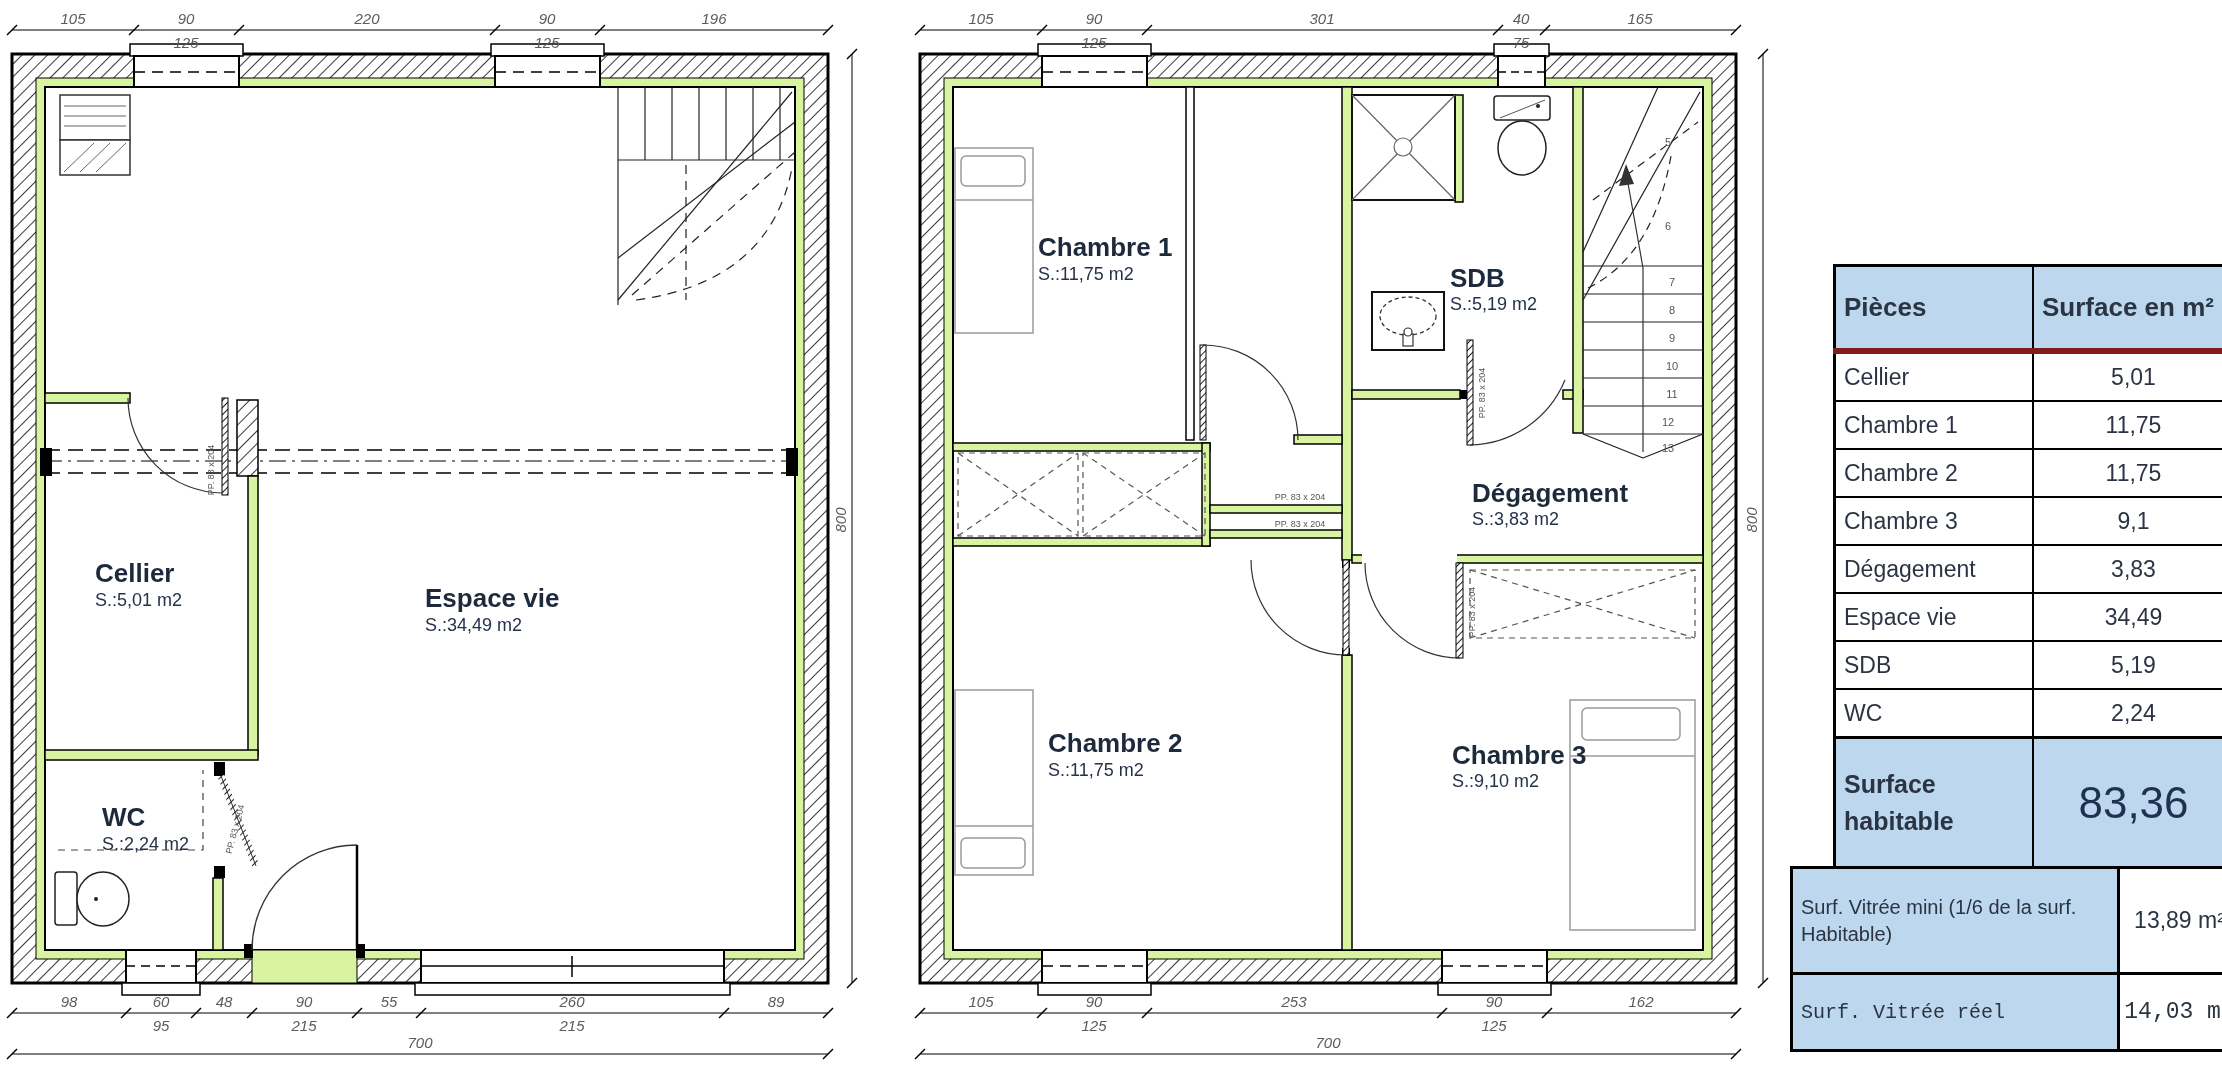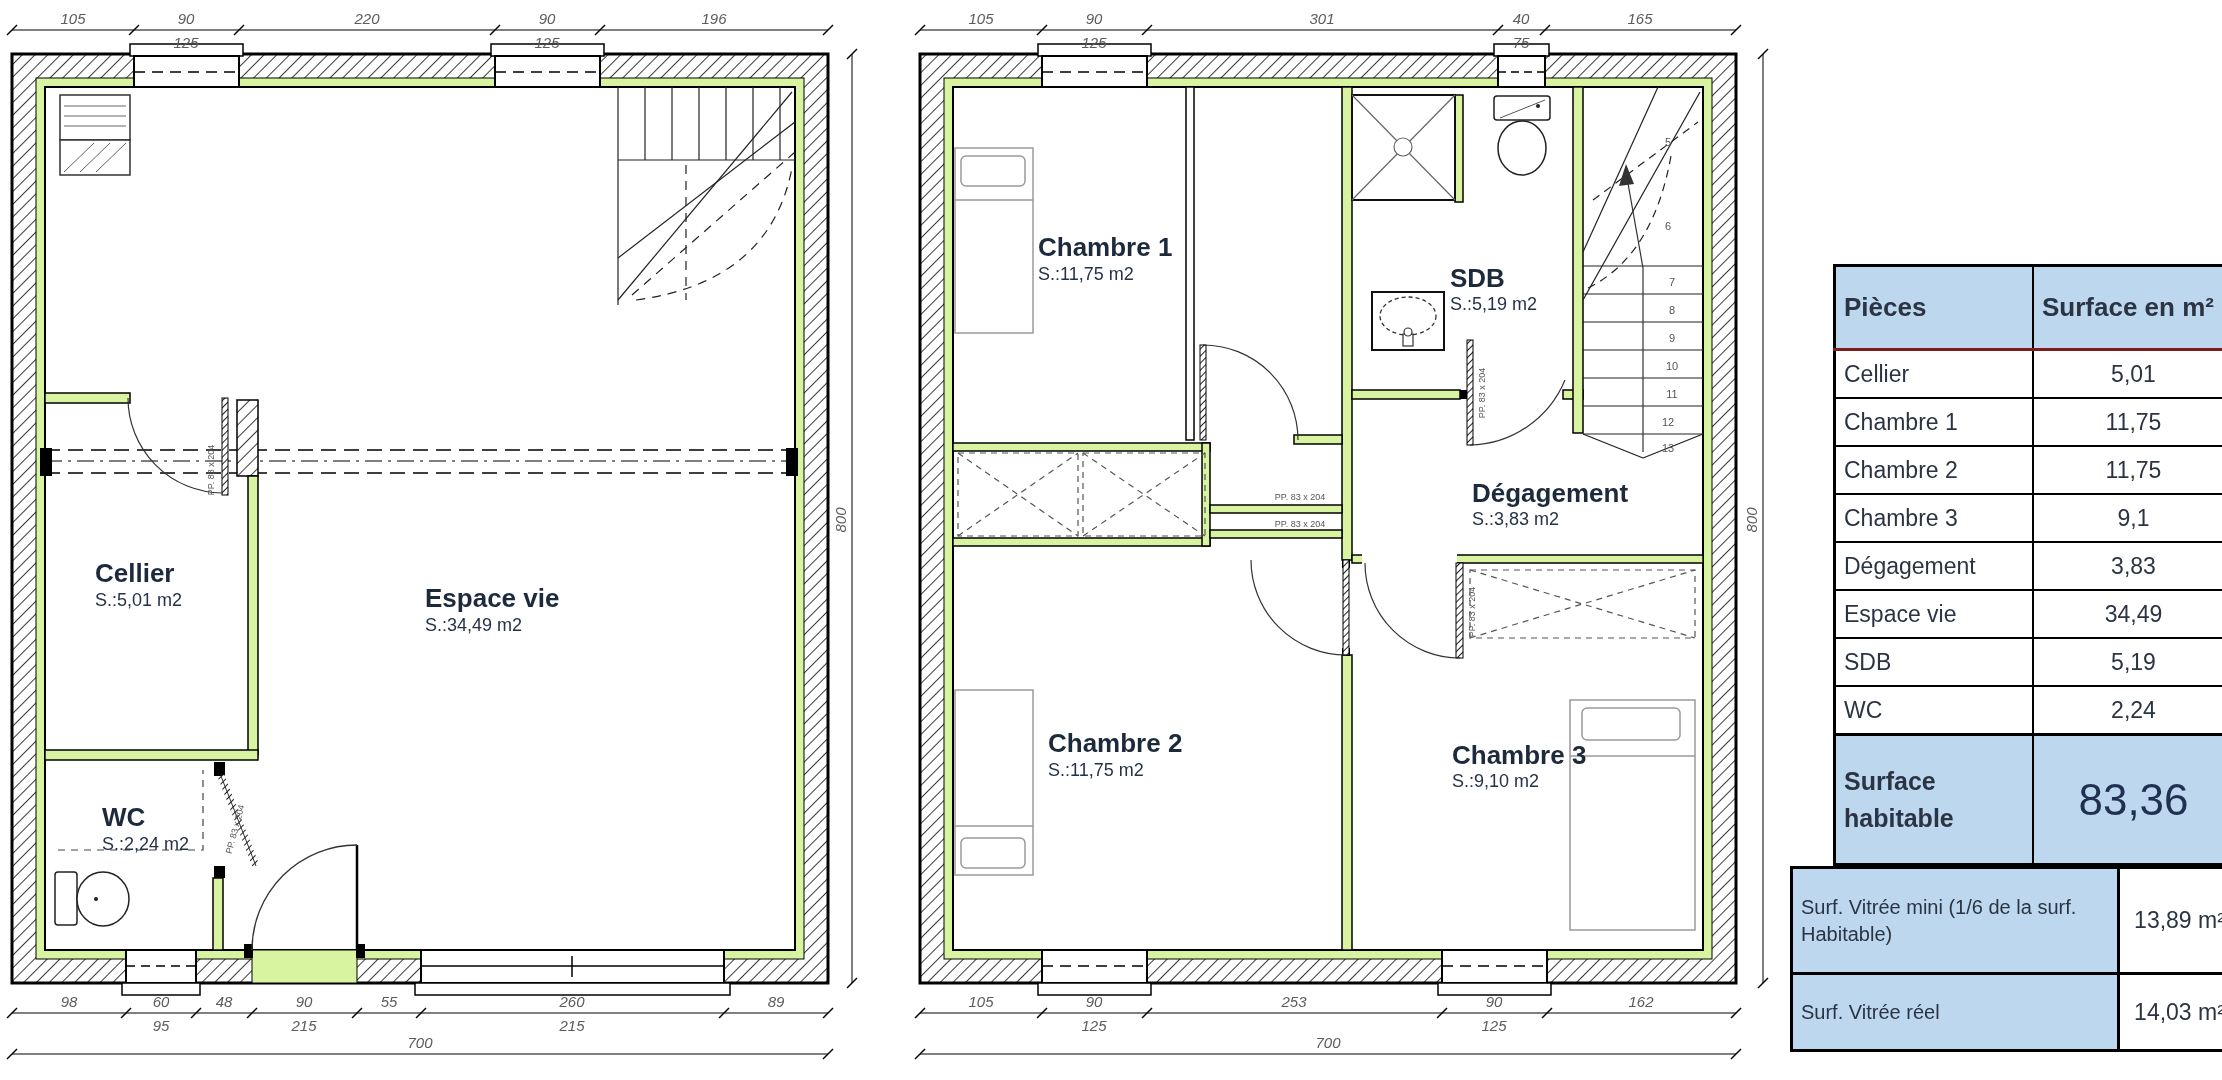--- a/index.html
+++ b/index.html
@@ -15,39 +15,39 @@
   .t-step{font:11px "Liberation Sans",sans-serif;fill:#555;text-anchor:middle;}
 
   
   .surface-table{
     position:absolute;left:1833px;top:264px;width:377px;
     border-collapse:collapse;table-layout:fixed;
     color:#2b3442;
   }
   .surface-table td{border:2px solid #000;overflow:hidden;}
   .surface-table{border:3px solid #000;}
-  .surface-table .hdr td{background:#bdd7ee;font-weight:bold;font-size:26px;height:79px;padding-left:8px;border-bottom:3px solid #7f1d1d;}
+  .surface-table .hdr td{background:#bdd7ee;font-weight:bold;font-size:26px;height:79px;padding-left:8px;border-bottom:6px solid #7f1d1d;}
   .surface-table .row td{font-size:23px;height:44px;}
   .surface-table .row td.lbl{padding-left:8px;}
   .surface-table .row td.val{text-align:center;}
   .surface-table .tot td{background:#bdd7ee;border-top:3px solid #000;height:125px;}
   .surface-table .tot td.lbl{font-size:25px;font-weight:bold;padding-left:8px;line-height:1.45;}
   .surface-table .tot td.val{font-size:44px;text-align:center;color:#1f3050;}
 
   
   .glazing-table{
     position:absolute;left:1790px;top:866px;width:427px;
     border-collapse:collapse;table-layout:fixed;color:#2b3442;
     border:3px solid #000;
   }
   .glazing-table td{border:3px solid #000;}
   .glazing-table td.lbl{background:#bdd7ee;font-size:20px;padding:4px 6px 4px 8px;line-height:1.35;}
   .glazing-table td.val{background:#fff;text-align:center;font-size:23px;}
   .glazing-table tr.r1 td{height:95px;}
-  .glazing-table tr.r2 td{height:66px;}
+  .glazing-table tr.r2 td{height:66px;font-family:Liberation Mono, monospace;}
 </style>
 </head>
 <body>
 
 <svg width="2222" height="1080" viewBox="0 0 2222 1080" font-family="Liberation Sans, sans-serif">
   <defs>
     <pattern id="hatch" patternUnits="userSpaceOnUse" width="9" height="9" patternTransform="rotate(45)">
       <rect width="9" height="9" fill="#fff"></rect>
       <line x1="0" y1="0" x2="0" y2="9" stroke="#3a3a3a" stroke-width="2"></line>
     </pattern>

